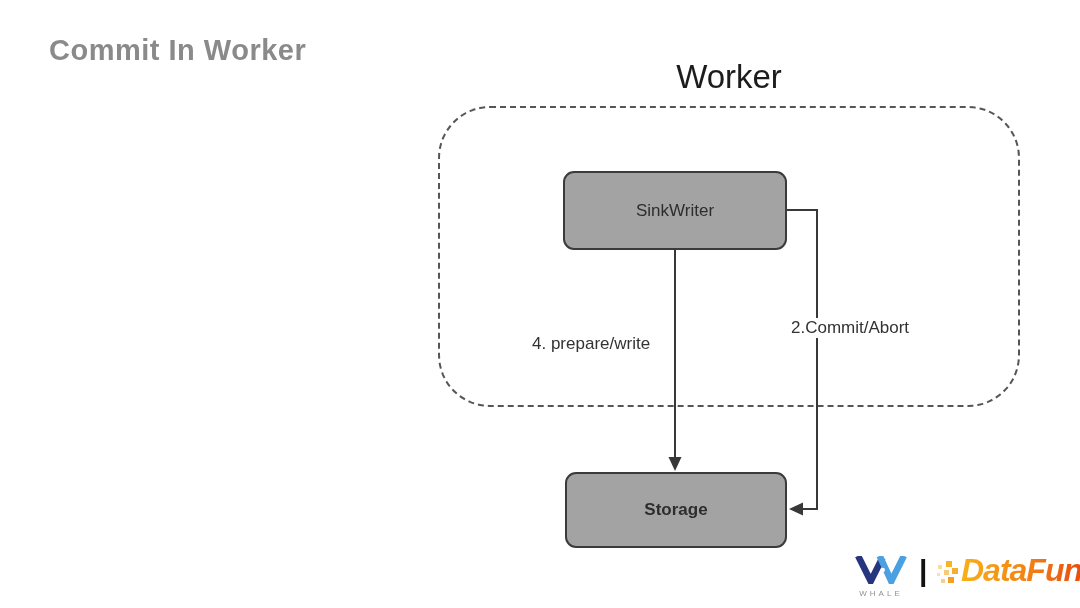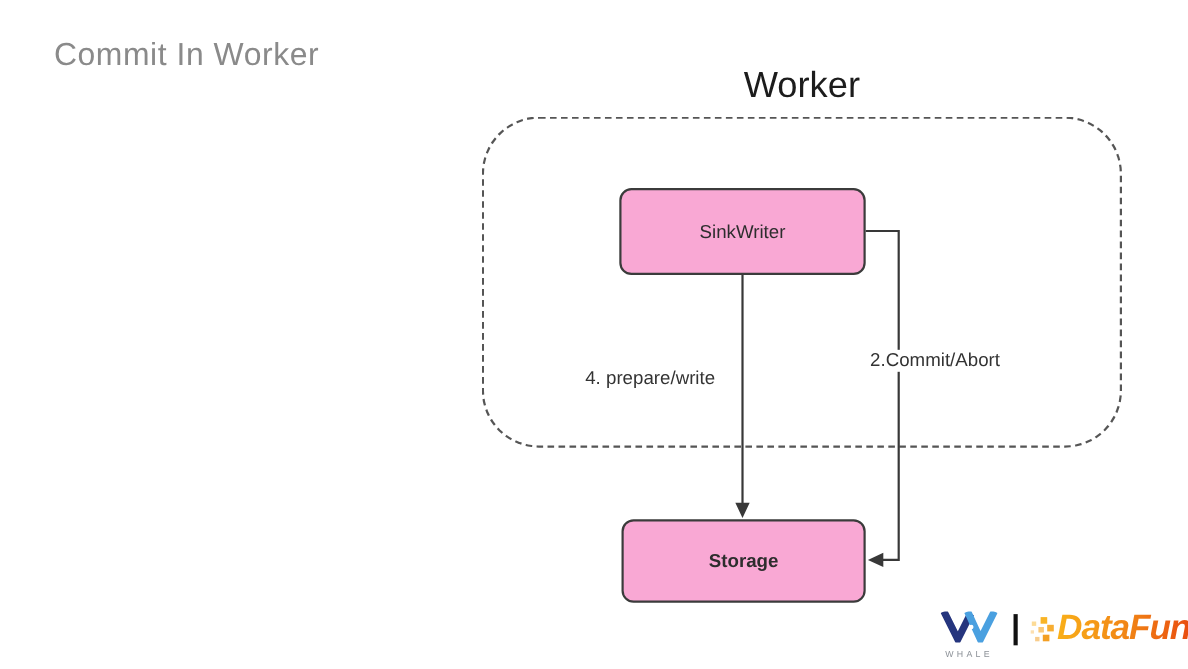--- a/index.html
+++ b/index.html
@@ -11,21 +11,21 @@
     overflow: hidden;
     font-family: "Liberation Sans", sans-serif;
   }
 
   
   .slide-title {
     position: absolute;
     left: 49px;
     top: 34px;
     font-size: 29px;
-    font-weight: 400;
+    font-weight: 700;
     color: #8a8a8a;
     letter-spacing: 0.5px;
   }
 
   
   .notes {
     position: absolute;
     left: 74px;
     top: 258px;
     font-size: 20px;
@@ -53,21 +53,21 @@
     border: 2px dashed #555555;
     border-radius: 52px;
     background: transparent;
   }
 
   
   .node {
     position: absolute;
     border: 2px solid #3b3b3b;
     border-radius: 11px;
-    background: #f9a8d4;
+    background: #a3a3a3;
     display: flex;
     align-items: center;
     justify-content: center;
     font-size: 17px;
     color: #2d2d2d;
     z-index: 3;
   }
   .node-sinkwriter { left: 563px; top: 171px; width: 220px; height: 75px; }
   .node-storage   { left: 565px; top: 472px; width: 218px; height: 72px; font-weight: bold; }
 

